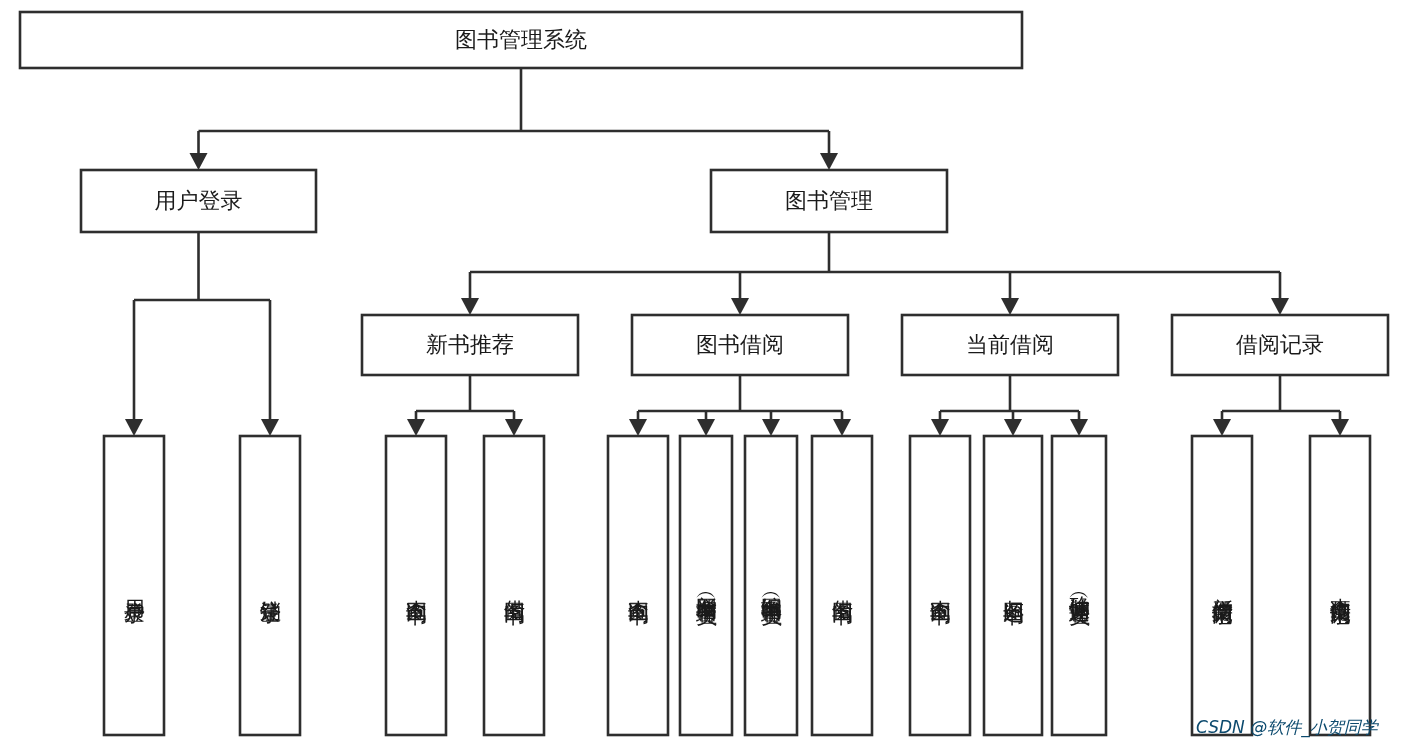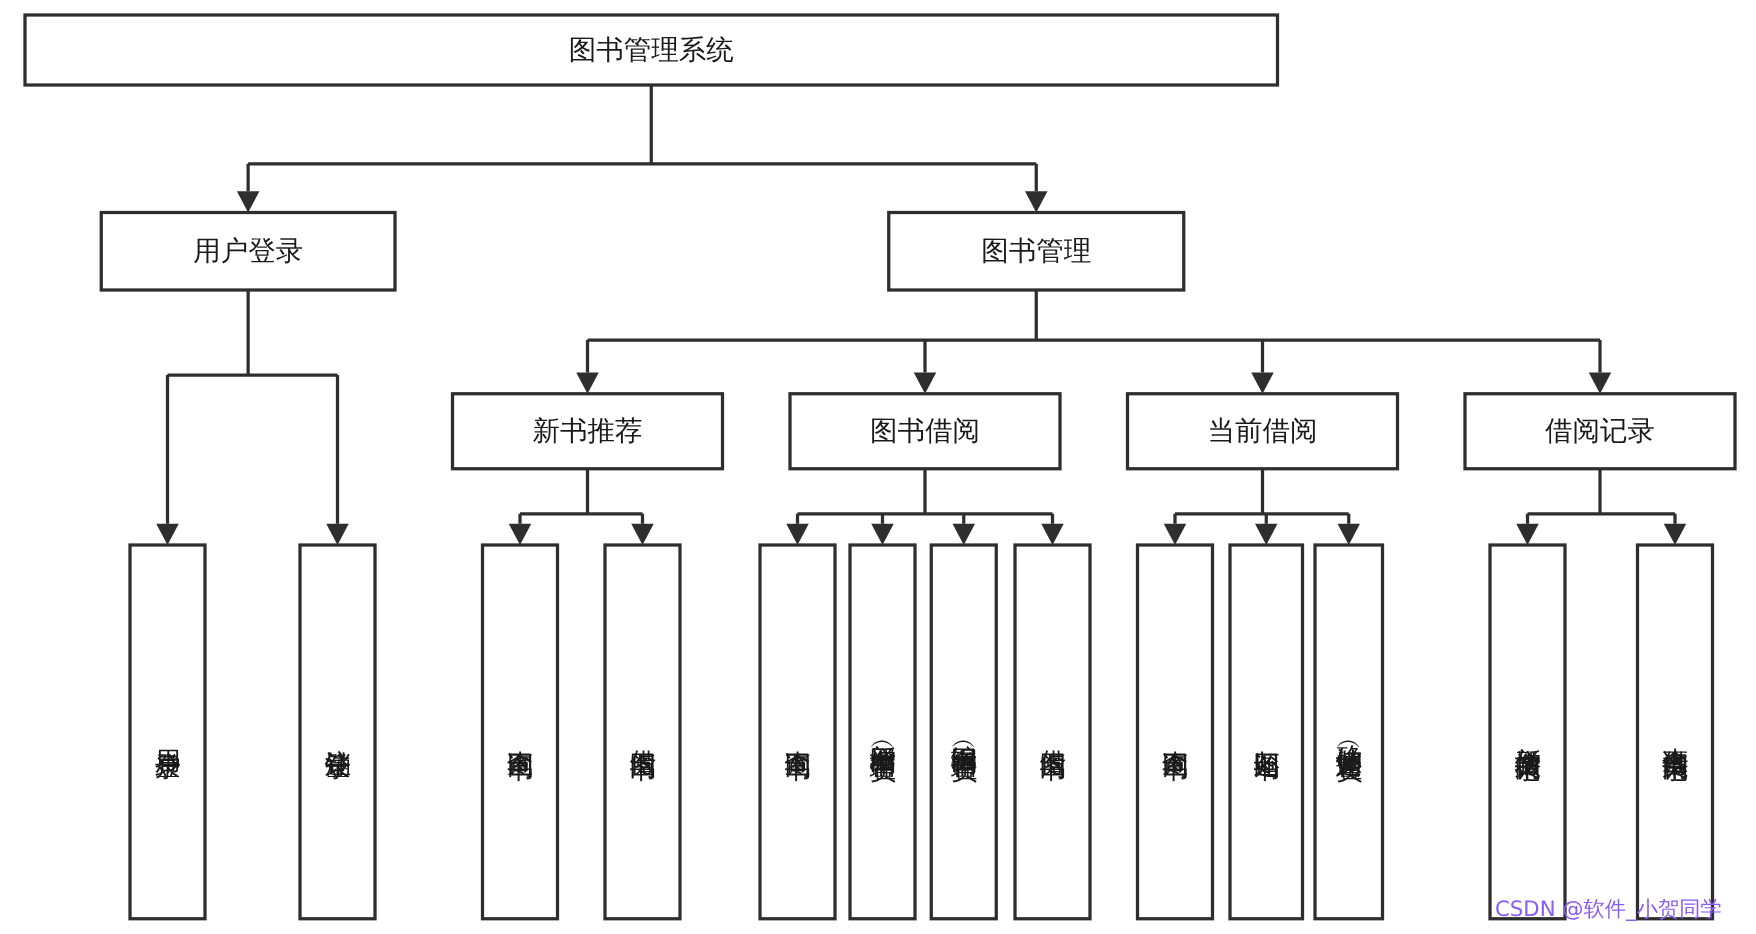--- a/index.html
+++ b/index.html
@@ -62,23 +62,24 @@
     white-space: nowrap;
     user-select: none;
     display: flex;
     align-items: center;
     justify-content: center;
   }
   .watermark {
     position: absolute;
     font-family: "DejaVu Sans", "Liberation Sans", sans-serif;
     font-size: 17px;
-    color: #8b5cf6;
+    color: #0c4a6e;
     white-space: nowrap;
     user-select: none;
+    font-style: italic;
   }
 </style>
 </head>
 <body>
 
 <div id="diagram-root">
 
   <svg id="tree-svg" viewBox="0 0 1405 747" xmlns="http://www.w3.org/2000/svg">
     <g id="connectors-layer">
         <polyline points="521,68 521,131" class="connector"></polyline>

